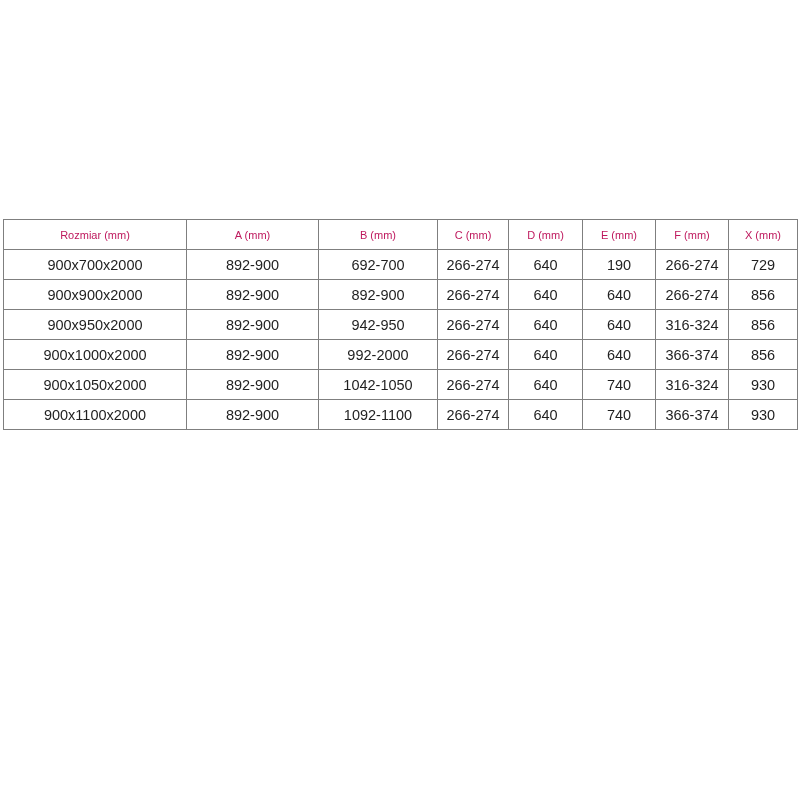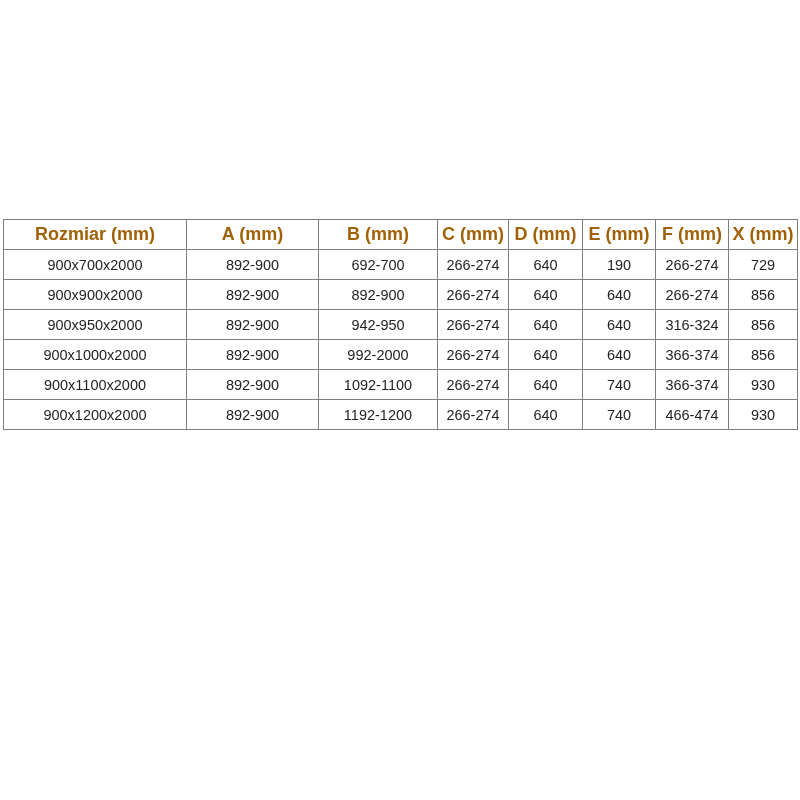--- a/index.html
+++ b/index.html
@@ -29,23 +29,23 @@
     border: 1px solid #7f7f7f;
     height: 29px;
     padding: 0 2px;
     text-align: center;
     vertical-align: middle;
     white-space: nowrap;
     overflow: hidden;
     background: #ffffff;
   }
   .spec-table th {
-    font-size: 18px;
-    font-weight: bold;
-    color: #a16207;
+    font-size: 11px;
+    font-weight: normal;
+    color: #be185d;
   }
   .spec-table td {
     font-size: 14.5px;
     font-weight: normal;
     color: #1f1f1f;
   }
 </style>
 </head>
 <body>
 
@@ -109,34 +109,34 @@
         <td>900x1000x2000</td>
         <td>892-900</td>
         <td>992-2000</td>
         <td>266-274</td>
         <td>640</td>
         <td>640</td>
         <td>366-374</td>
         <td>856</td>
       </tr>
         <tr>
+        <td>900x1050x2000</td>
+        <td>892-900</td>
+        <td>1042-1050</td>
+        <td>266-274</td>
+        <td>640</td>
+        <td>740</td>
+        <td>316-324</td>
+        <td>930</td>
+      </tr>
+        <tr>
         <td>900x1100x2000</td>
         <td>892-900</td>
         <td>1092-1100</td>
         <td>266-274</td>
         <td>640</td>
         <td>740</td>
         <td>366-374</td>
         <td>930</td>
       </tr>
-        <tr>
-        <td>900x1200x2000</td>
-        <td>892-900</td>
-        <td>1192-1200</td>
-        <td>266-274</td>
-        <td>640</td>
-        <td>740</td>
-        <td>466-474</td>
-        <td>930</td>
-      </tr>
       </tbody>
   </table>
 </div>
 
 </body></html>

